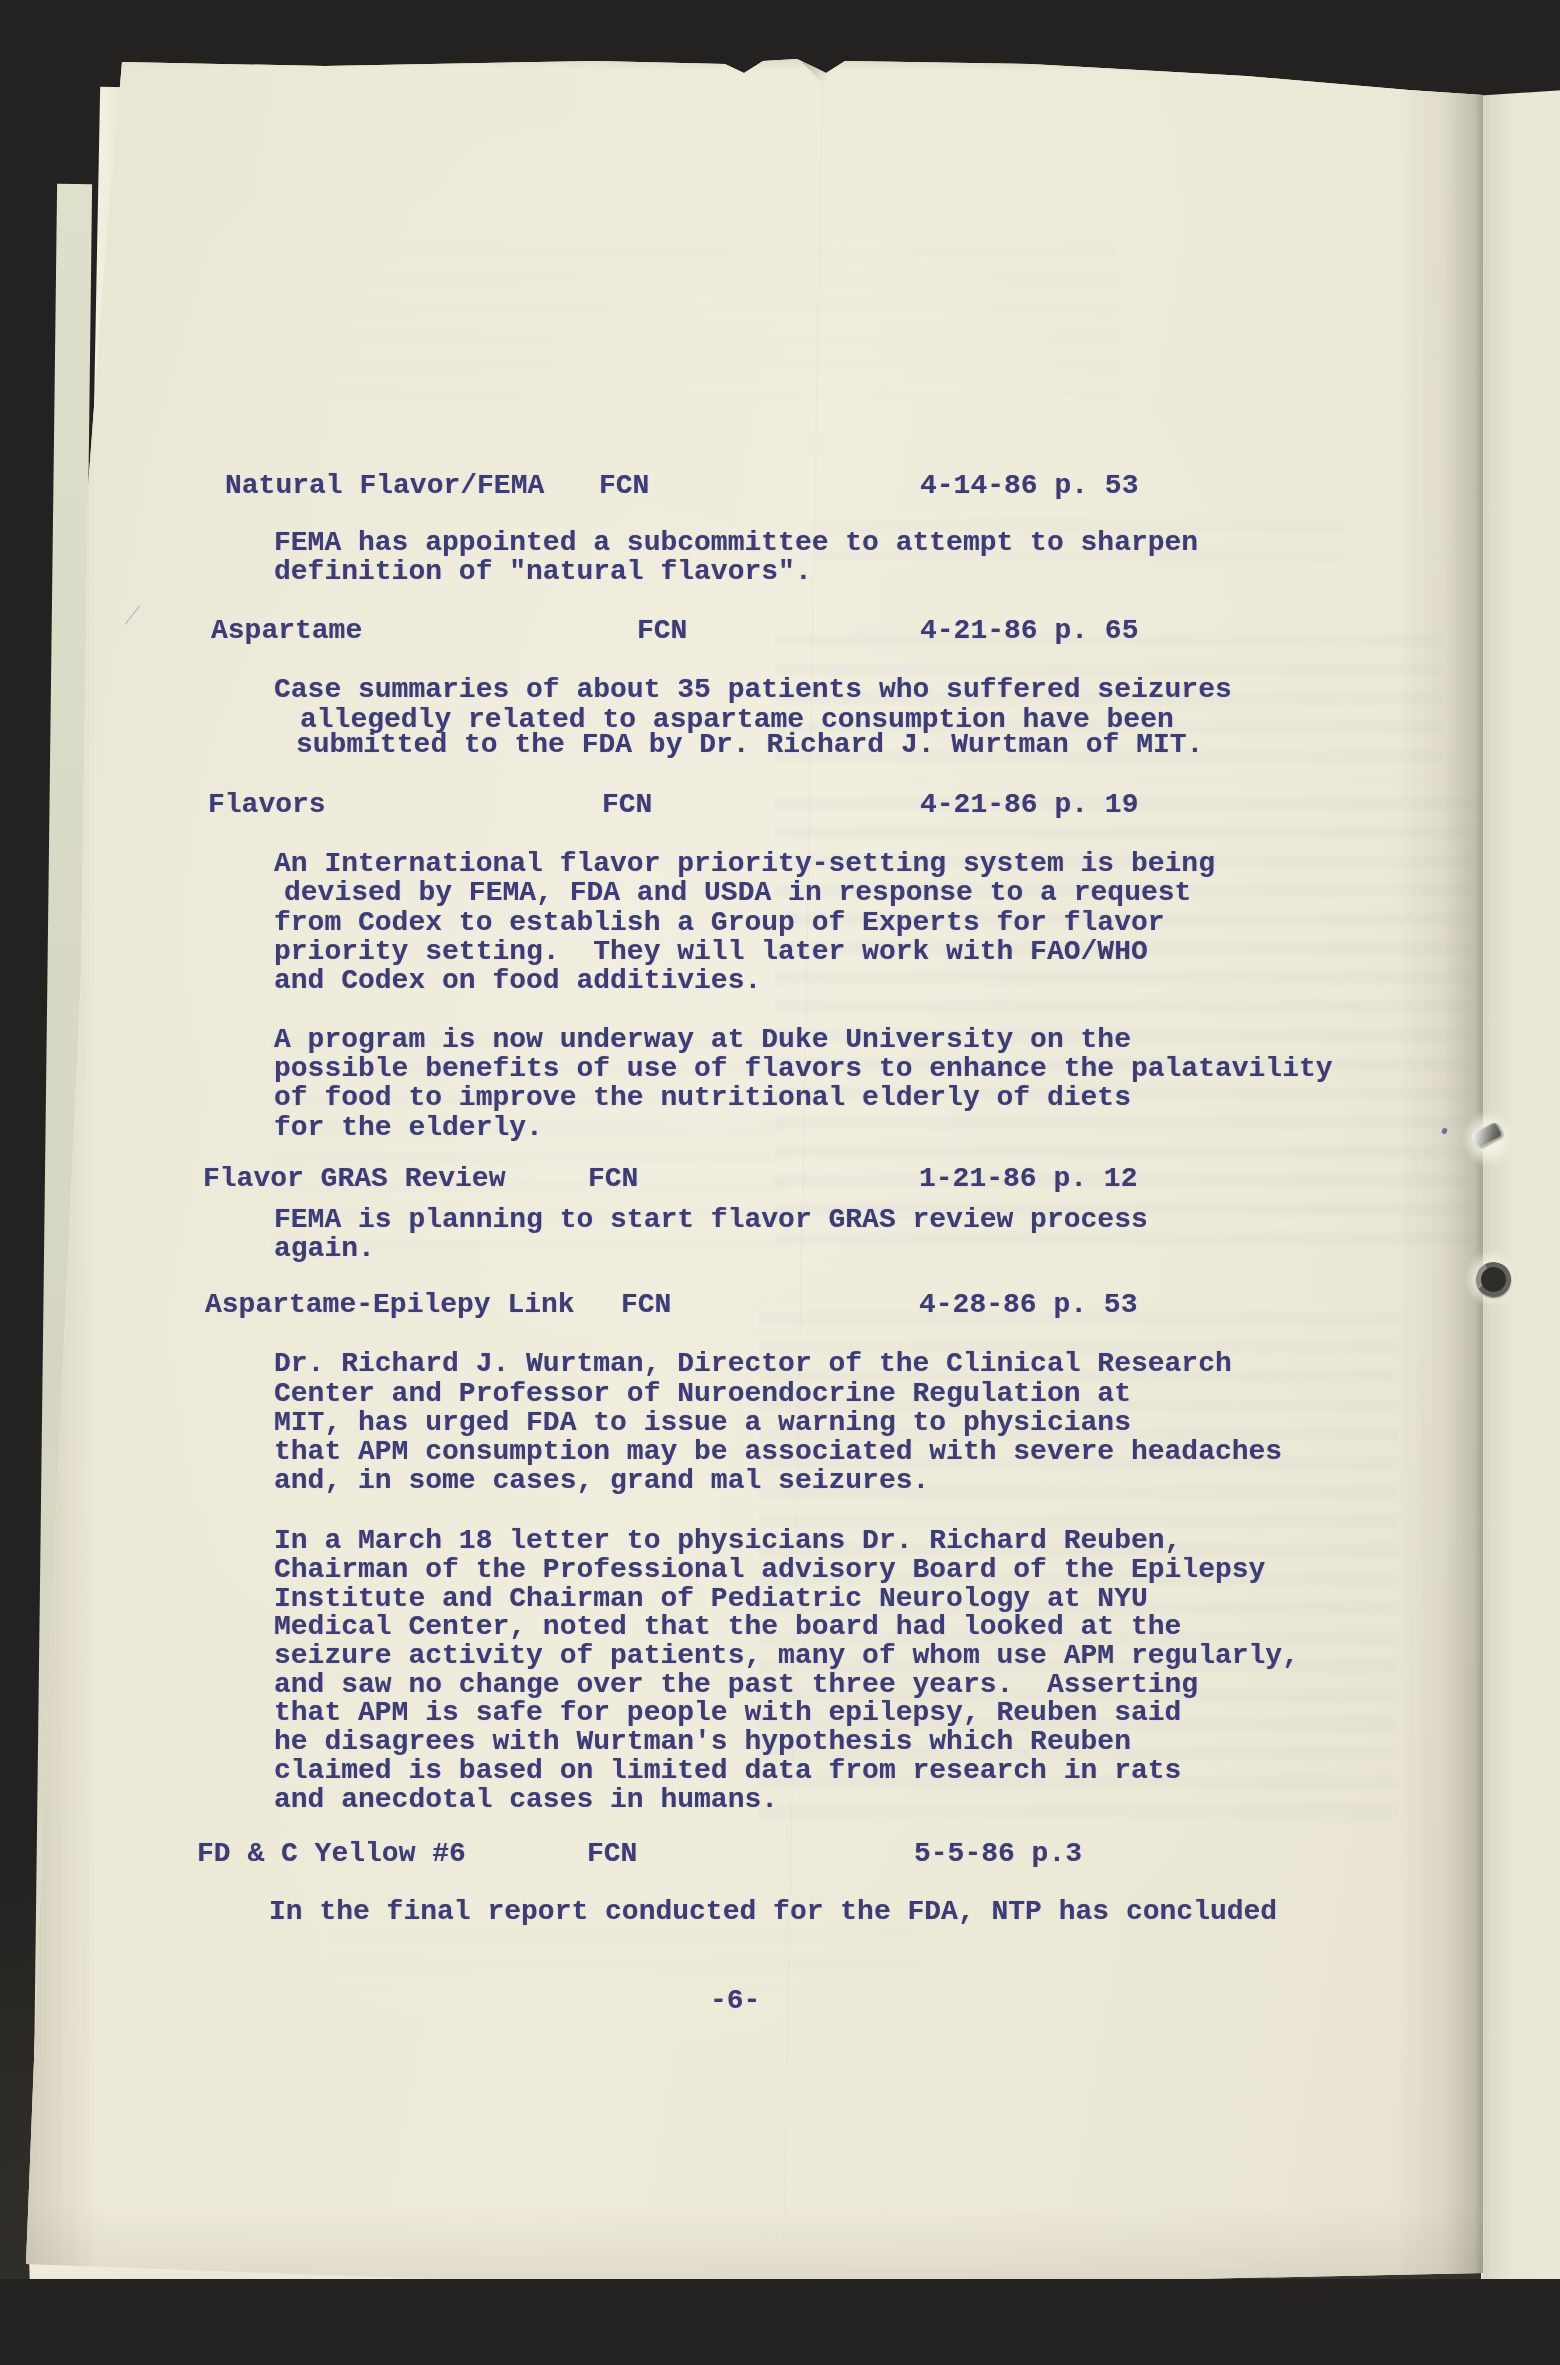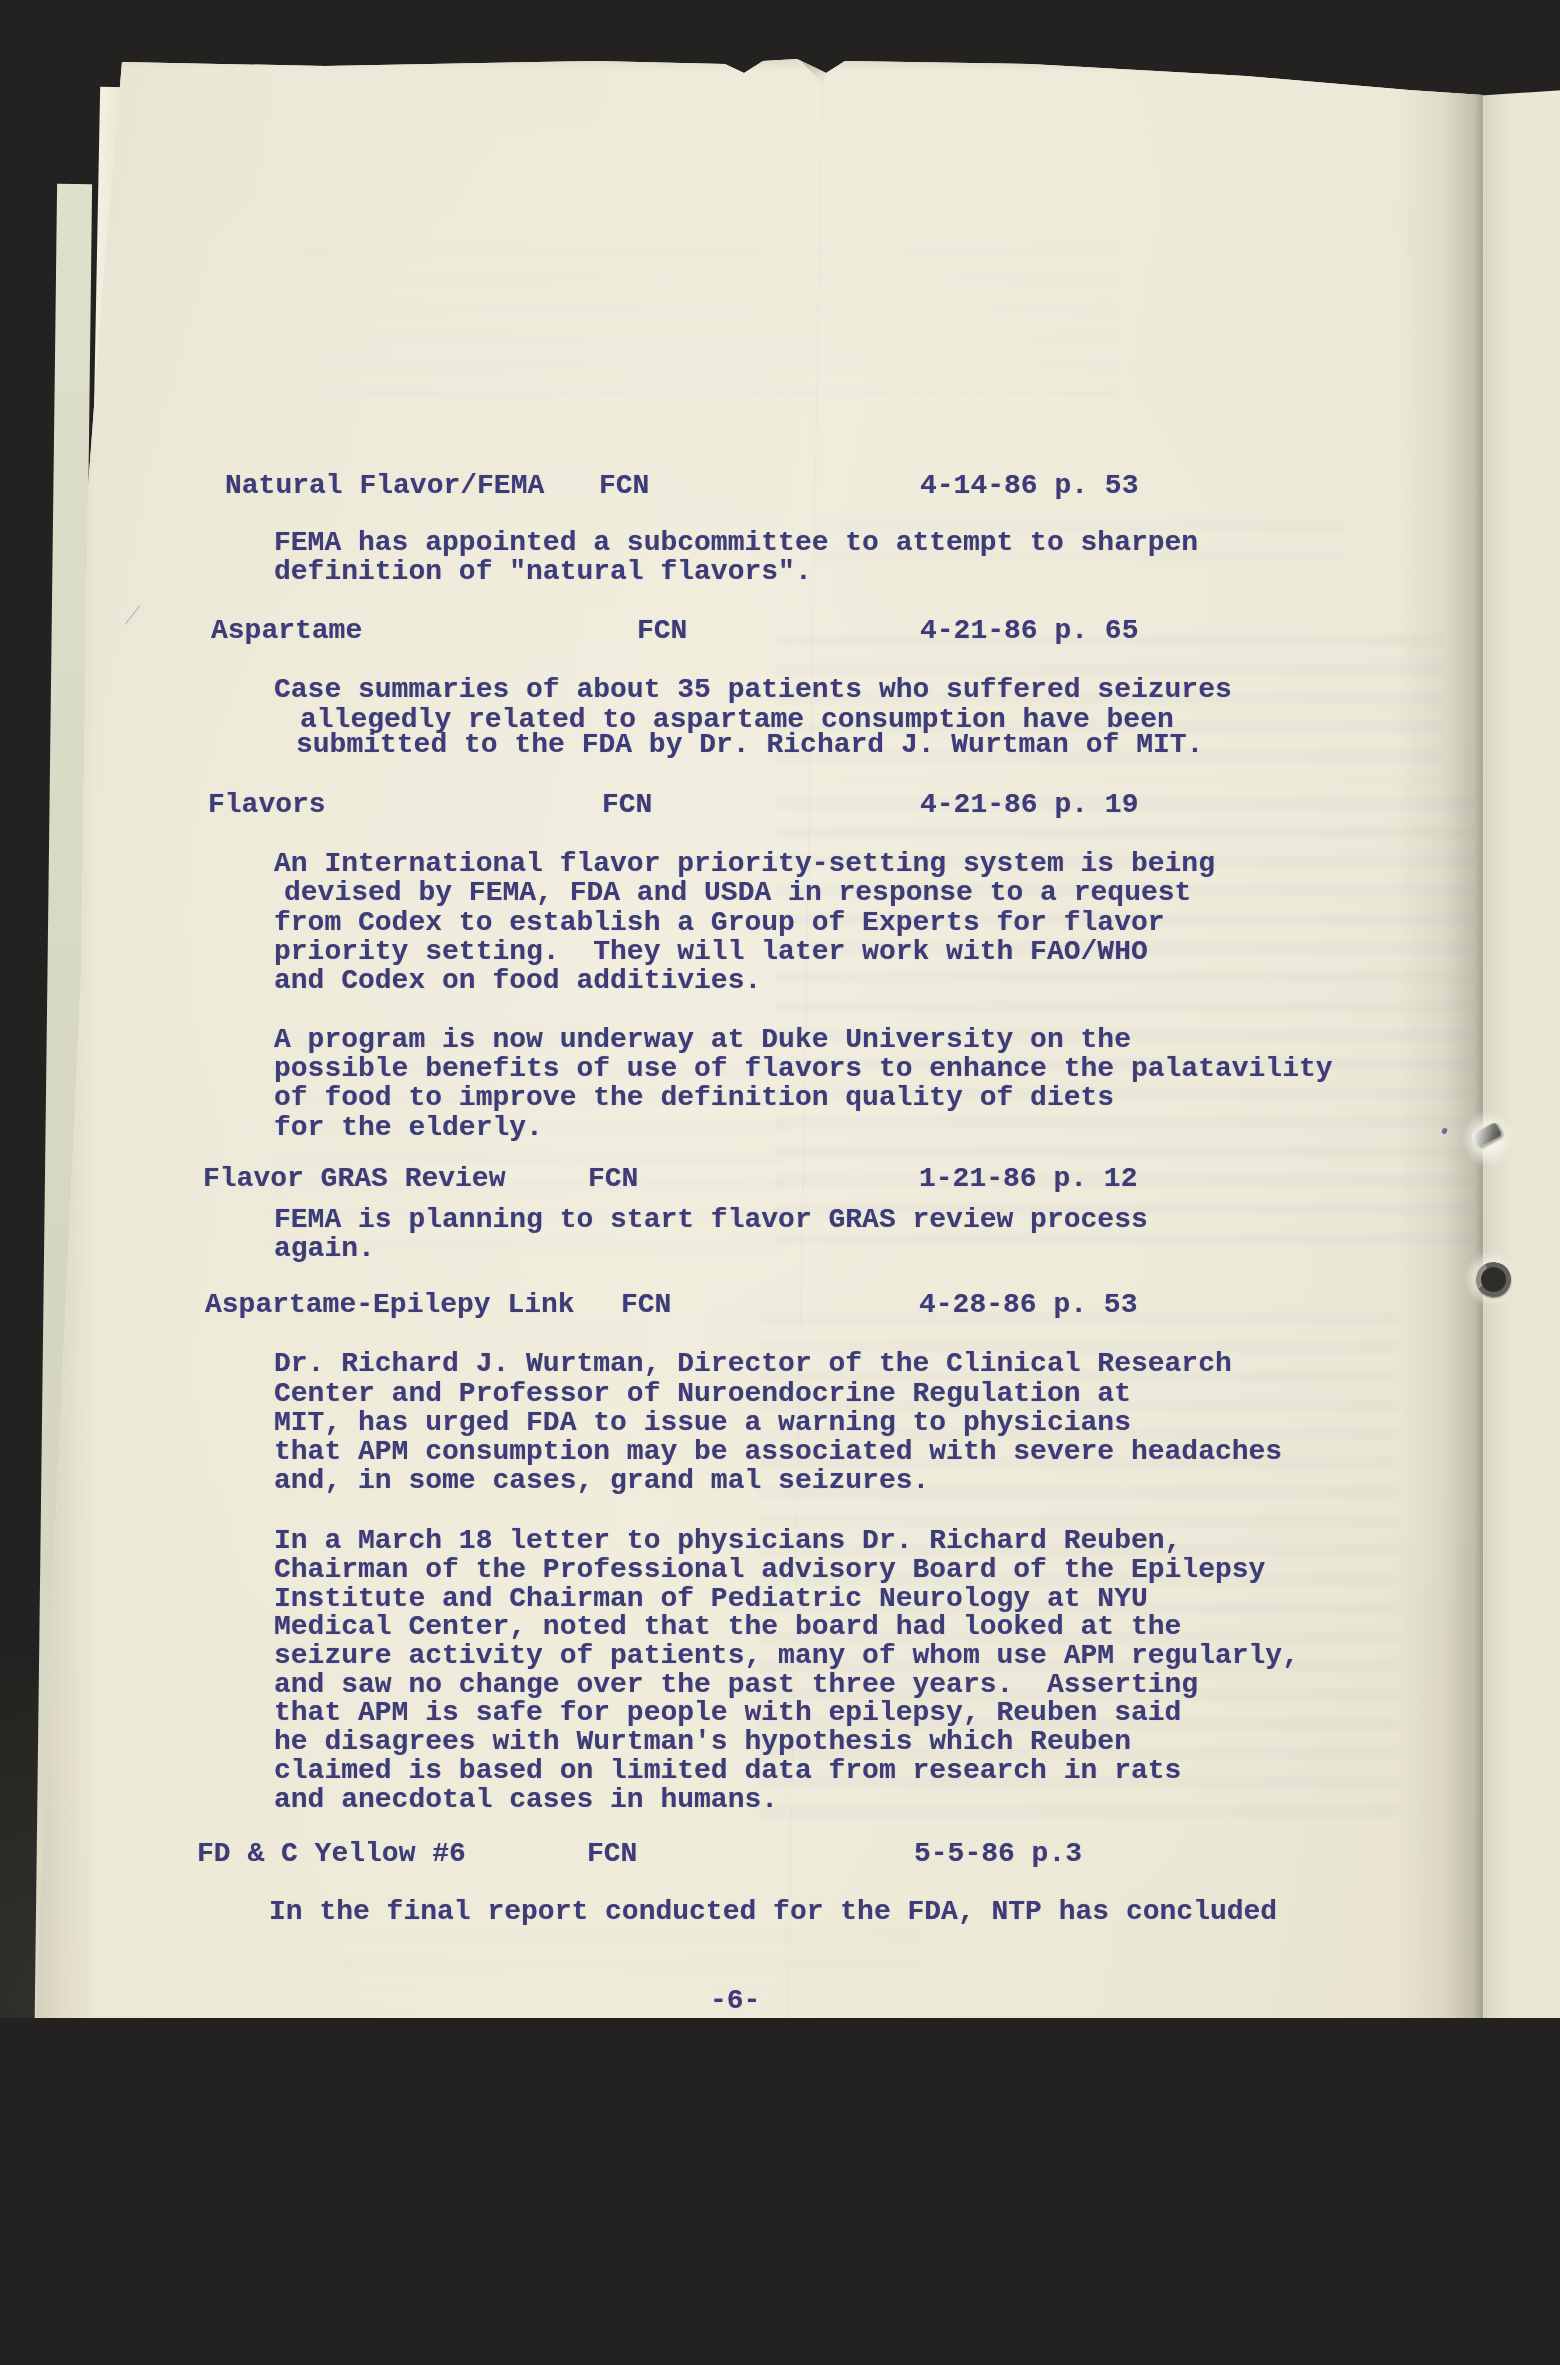--- a/index.html
+++ b/index.html
@@ -2,21 +2,21 @@
 <html style="font-size:8.7px"><head>
 <meta charset="utf-8">
 <style>
   html,body{margin:0;padding:0;}
   body{
     width:1561px;height:2366px;overflow:hidden;
     font-family:"Liberation Mono",monospace;
     background:#232220;
   }
   .scene{
-    position:relative;width:1561px;height:2018px;overflow:hidden;
+    position:relative;width:1561px;height:2279px;overflow:hidden;
     background:
       radial-gradient(55% 35% at 80% 97%, rgba(62,60,52,.9) 0%, rgba(62,60,52,0) 70%),
       radial-gradient(40% 25% at 5% 99%, rgba(54,52,46,.8) 0%, rgba(54,52,46,0) 70%),
       #232220;
   }
   
   .under-left-green{
     position:absolute;left:44px;top:184px;width:35px;height:2146px;z-index:0;
     background:linear-gradient(180deg,#dfe0cc,#d5d6c2 55%,#dcdcc9);
     transform:rotate(.7deg);
@@ -194,21 +194,21 @@
         <span class="t" style="left: 208px; top: 790px;">Flavors</span>
         <span class="t" style="left: 602px; top: 790px;">FCN</span>
         <span class="t" style="left: 920px; top: 790px;">4-21-86 p. 19</span>
         <span class="t" style="left: 274px; top: 849px;">An International flavor priority-setting system is being</span>
         <span class="t" style="left: 284px; top: 878px;">devised by FEMA, FDA and USDA in response to a request</span>
         <span class="t" style="left: 274px; top: 908px;">from Codex to establish a Group of Experts for flavor</span>
         <span class="t" style="left: 274px; top: 937px;">priority setting.  They will later work with FAO/WHO</span>
         <span class="t" style="left: 274px; top: 966px;">and Codex on food additivies.</span>
         <span class="t" style="left: 274px; top: 1025px;">A program is now underway at Duke University on the</span>
         <span class="t" style="left: 274px; top: 1054px;">possible benefits of use of flavors to enhance the palatavility</span>
-        <span class="t" style="left: 274px; top: 1083px;">of food to improve the definition quality of diets</span>
+        <span class="t" style="left: 274px; top: 1083px;">of food to improve the nutritional elderly of diets</span>
         <span class="t" style="left: 274px; top: 1113px;">for the elderly.</span>
         <span class="t" style="left: 203px; top: 1164px;">Flavor GRAS Review</span>
         <span class="t" style="left: 588px; top: 1164px;">FCN</span>
         <span class="t" style="left: 919px; top: 1164px;">1-21-86 p. 12</span>
         <span class="t" style="left: 274px; top: 1205px;">FEMA is planning to start flavor GRAS review process</span>
         <span class="t" style="left: 274px; top: 1234px;">again.</span>
         <span class="t" style="left: 205px; top: 1290px;">Aspartame-Epilepy Link</span>
         <span class="t" style="left: 621px; top: 1290px;">FCN</span>
         <span class="t" style="left: 919px; top: 1290px;">4-28-86 p. 53</span>
         <span class="t" style="left: 274px; top: 1349px;">Dr. Richard J. Wurtman, Director of the Clinical Research</span>

